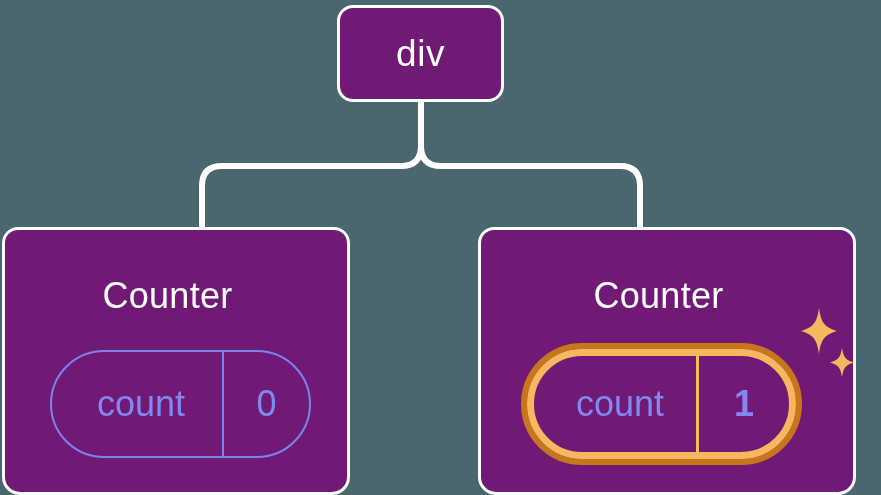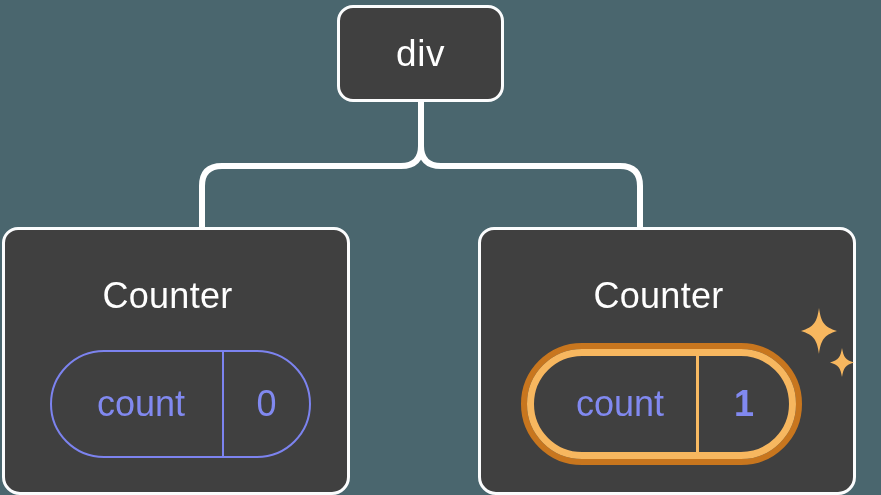--- a/index.html
+++ b/index.html
@@ -26,21 +26,21 @@
     left: 0;
     top: 0;
     width: 881px;
     height: 495px;
   }
 
   
   .node {
     position: absolute;
     box-sizing: border-box;
-    background: #404040;
+    background: #701a75;
     border: 3px solid #fbfcfd;
     border-radius: 16px;
   }
   .node-root {
     left: 337px;
     top: 5px;
     width: 167px;
     height: 97px;
     display: flex;
     align-items: center;

